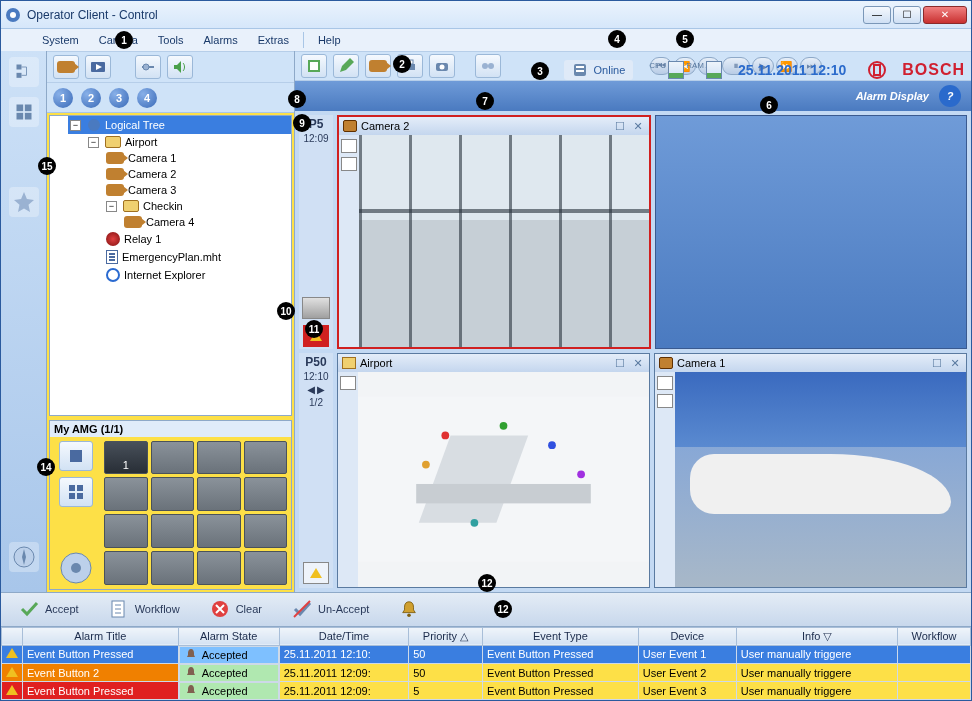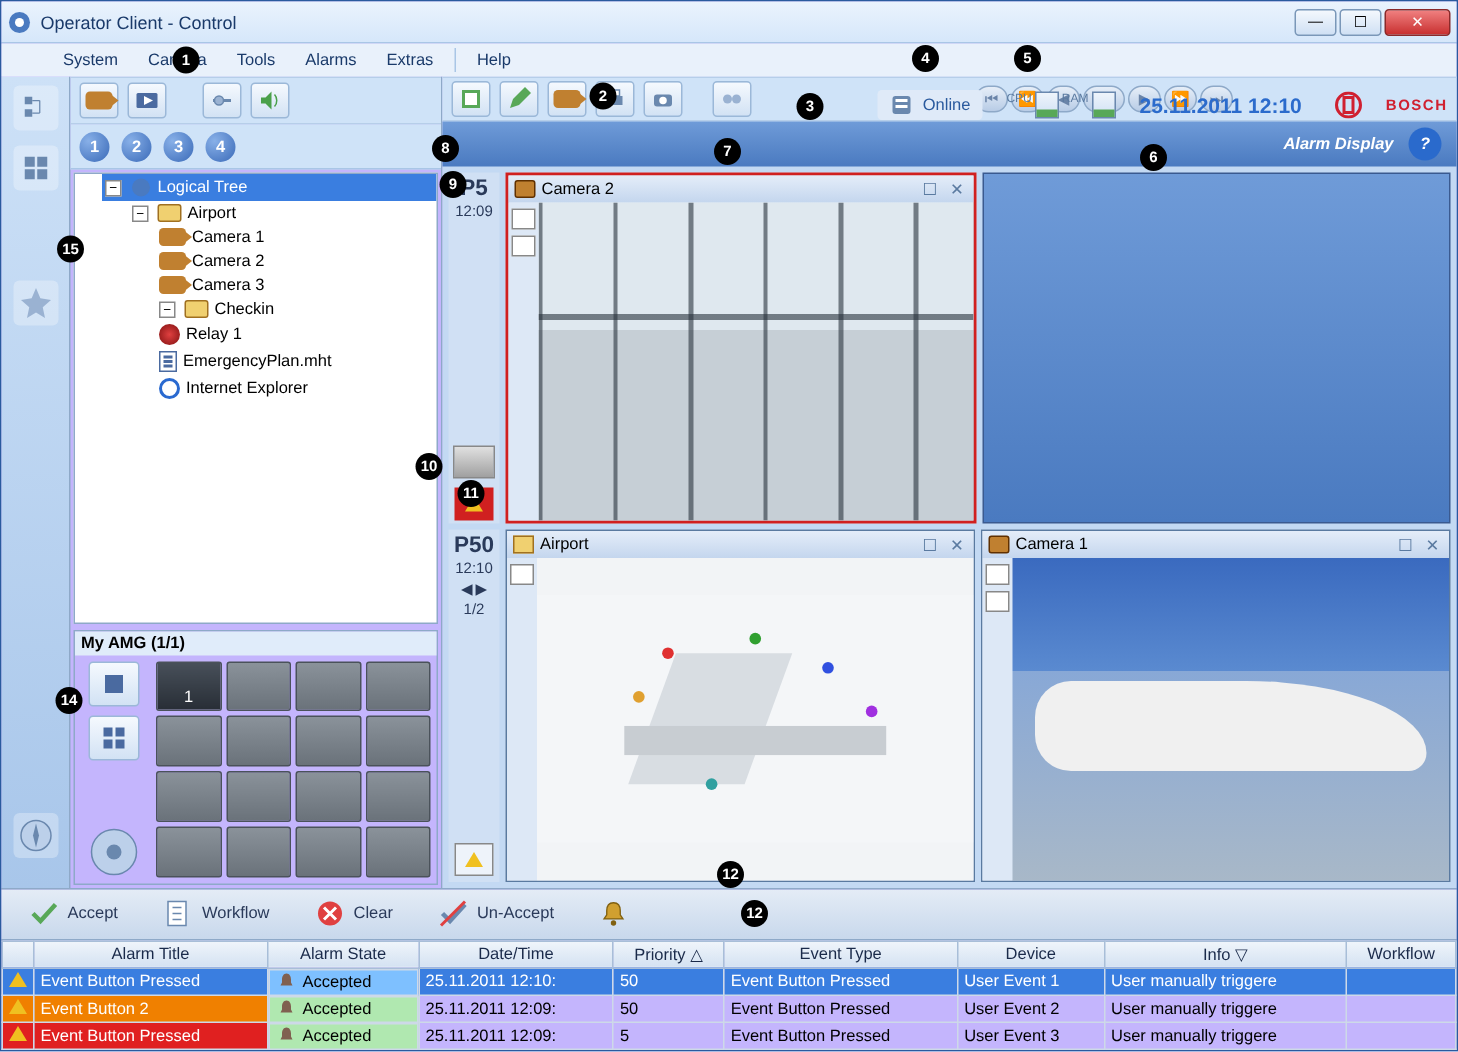--- a/index.html
+++ b/index.html
@@ -1,19 +1,19 @@
 <!DOCTYPE html>
 <html><head>
 <meta charset="utf-8">
 <style>
 * { box-sizing: border-box; margin: 0; padding: 0; font-family: Tahoma, Arial, sans-serif; font-size: 11px; }
 body { background: #fff; width: 972px; height: 701px; overflow: hidden; position: relative; }
 
 
-.window { border: 1px solid #2a5a9e; width: 100%; height: 100%; display: flex; flex-direction: column; background: #c4b5fd; }
+.window { border: 1px solid #2a5a9e; width: 100%; height: 100%; display: flex; flex-direction: column; background: #fde047; }
 .titlebar { height: 28px; background: linear-gradient(#eaf3fd, #d6e7fa); display: flex; align-items: center; padding: 0 4px; border-bottom: 1px solid #a9c6e6; }
 .titlebar .app-icon { width: 16px; height: 16px; margin-right: 6px; }
 .titlebar .title { flex: 1; color: #1a3a6a; font-weight: normal; font-size: 12px; }
 .win-btns { display: flex; gap: 2px; }
 .win-btn { width: 28px; height: 18px; border: 1px solid #7a97b8; border-radius: 3px; background: linear-gradient(#f4f8fd,#cfe0f4); cursor: pointer; display:flex; align-items:center; justify-content:center; font-size:10px; }
 .win-btn.close { background: linear-gradient(#f08080,#c83030); color:#fff; border-color:#8a2a2a; width:44px; }
 
 
 .mk { position:absolute; width:18px; height:18px; border-radius:50%; background:#000; color:#fff; font-size:10px; font-weight:bold; display:flex; align-items:center; justify-content:center; z-index:100; }
 
@@ -21,21 +21,21 @@
 .menubar { height: 22px; background:#e9f1fb; display:flex; align-items:center; padding:0 6px; color:#1a3a6a; }
 .menubar .menu-item { padding:2px 10px; cursor:pointer; }
 
 
 .infobar { position:absolute; right:6px; top:30px; height:22px; display:flex; align-items:center; gap:16px; }
 .infobar .online { color:#2a5a9e; background:#dfeaf8; padding:2px 8px; border-radius:3px; display:flex; align-items:center; gap:6px; }
 .cpu-ram { display:flex; gap:2px; }
 .meter { width:16px; height:18px; border:1px solid #6a88ae; background:linear-gradient(#eef4fb,#cfe0f4); position:relative; }
 .meter::after{content:''; position:absolute; bottom:0; left:0; right:0; height:30%; background:#58a858;}
 .datetime { color:#2b6bcc; font-weight:bold; font-size:14px; margin-right:6px; }
-.bosch { color:#d02030; font-weight:bold; font-size:10px; letter-spacing:1px; }
+.bosch { color:#d02030; font-weight:bold; font-size:16px; letter-spacing:1px; }
 
 
 .toolbar { display:flex; align-items:center; padding:2px 6px; gap:6px; background:#d9e7f8; border-top:1px solid #b6cee9; border-bottom:1px solid #b6cee9; height:30px; }
 .toolbar .spacer { flex:1; }
 .tb-btn { width:26px; height:24px; border:1px solid #9bb8d8; border-radius:3px; background:linear-gradient(#f5f9fe,#d2e2f4); cursor:pointer; display:flex; align-items:center; justify-content:center; }
 .tb-btn svg { width:16px; height:16px; }
 
 .layout-bar { height:30px; background:#cfe3f8; border-bottom:1px solid #a9c6e6; display:flex; align-items:center; padding:0 6px; gap:8px; }
 .numcircle { width:20px; height:20px; border-radius:50%; background:radial-gradient(circle at 30% 30%, #88b0e8, #3a6ab8); color:#fff; font-weight:bold; display:flex; align-items:center; justify-content:center; font-size:11px; cursor:pointer; }
 
@@ -62,21 +62,21 @@
 
 
 .center { flex:1; display:flex; flex-direction:column; background:#c3d9f3; min-width:0; }
 .center-header { height:30px; display:flex; align-items:center; justify-content:flex-end; padding:0 10px; color:#fff; font-style:italic; font-weight:bold; font-size:16px; background:linear-gradient(#6f9bd8,#4a7ac0); }
 .help-circle { width:22px; height:22px; border-radius:50%; background:#2a6acc; color:#fff; display:flex; align-items:center; justify-content:center; font-weight:bold; margin-left:10px; cursor:pointer; }
 
 .rows { flex:1; display:flex; flex-direction:column; gap:4px; padding:4px; min-height:0; }
 .row { flex:1; display:flex; gap:4px; min-height:0; }
 
 .pcol { width:34px; background:#d0e0f4; display:flex; flex-direction:column; align-items:center; gap:2px; padding-top:2px; font-size:10px; color:#2a3a5a;}
-.pcol .ptitle { font-weight:bold; font-size:15px; }
+.pcol .ptitle { font-weight:bold; font-size:12px; }
 .pcol .ptime { font-size:10px; }
 .pcol .thumb { width:28px; height:22px; background:linear-gradient(#e0e0e0,#a0a0a0); border:1px solid #888; margin-top:auto; margin-bottom:4px; }
 .pcol .alert { width:26px; height:22px; background:#d02020; display:flex; align-items:center; justify-content:center; margin-bottom:2px; }
 .pcol .alert2 { width:26px; height:22px; border:1px solid #888; background:#eef3fa; display:flex; align-items:center; justify-content:center; margin-top:auto; margin-bottom:4px; }
 .pcol .nav-icons { display:flex; gap:2px; }
 .pcol .nav-icons span{ font-size:10px; cursor:pointer; }
 .pcol .page { font-size:10px; }
 
 .pane { flex:1; border:1px solid #5a7aa0; background:#dde8f6; display:flex; flex-direction:column; min-width:0; }
 .pane.active { border:2px solid #d02020; }
@@ -291,20 +291,26 @@
                 </li>
               <li>
                   <span class="cam-ic"></span>
                   <span>Camera 3</span>
                 </li>
               <li>
                   <span class="tgl">−</span>
                   <span class="folder-ic"></span>
                   <span>Checkin</span>
                 </li>
+              <ul>
+                <li>
+                    <span class="cam-ic"></span>
+                    <span>Camera 4</span>
+                  </li>
+              </ul>
               <li>
                   <span class="relay-ic"></span>
                   <span>Relay 1</span>
                 </li>
               <li>
                   <span class="doc-ic"></span>
                   <span>EmergencyPlan.mht</span>
                 </li>
               <li>
                   <span class="ie-ic"></span>

